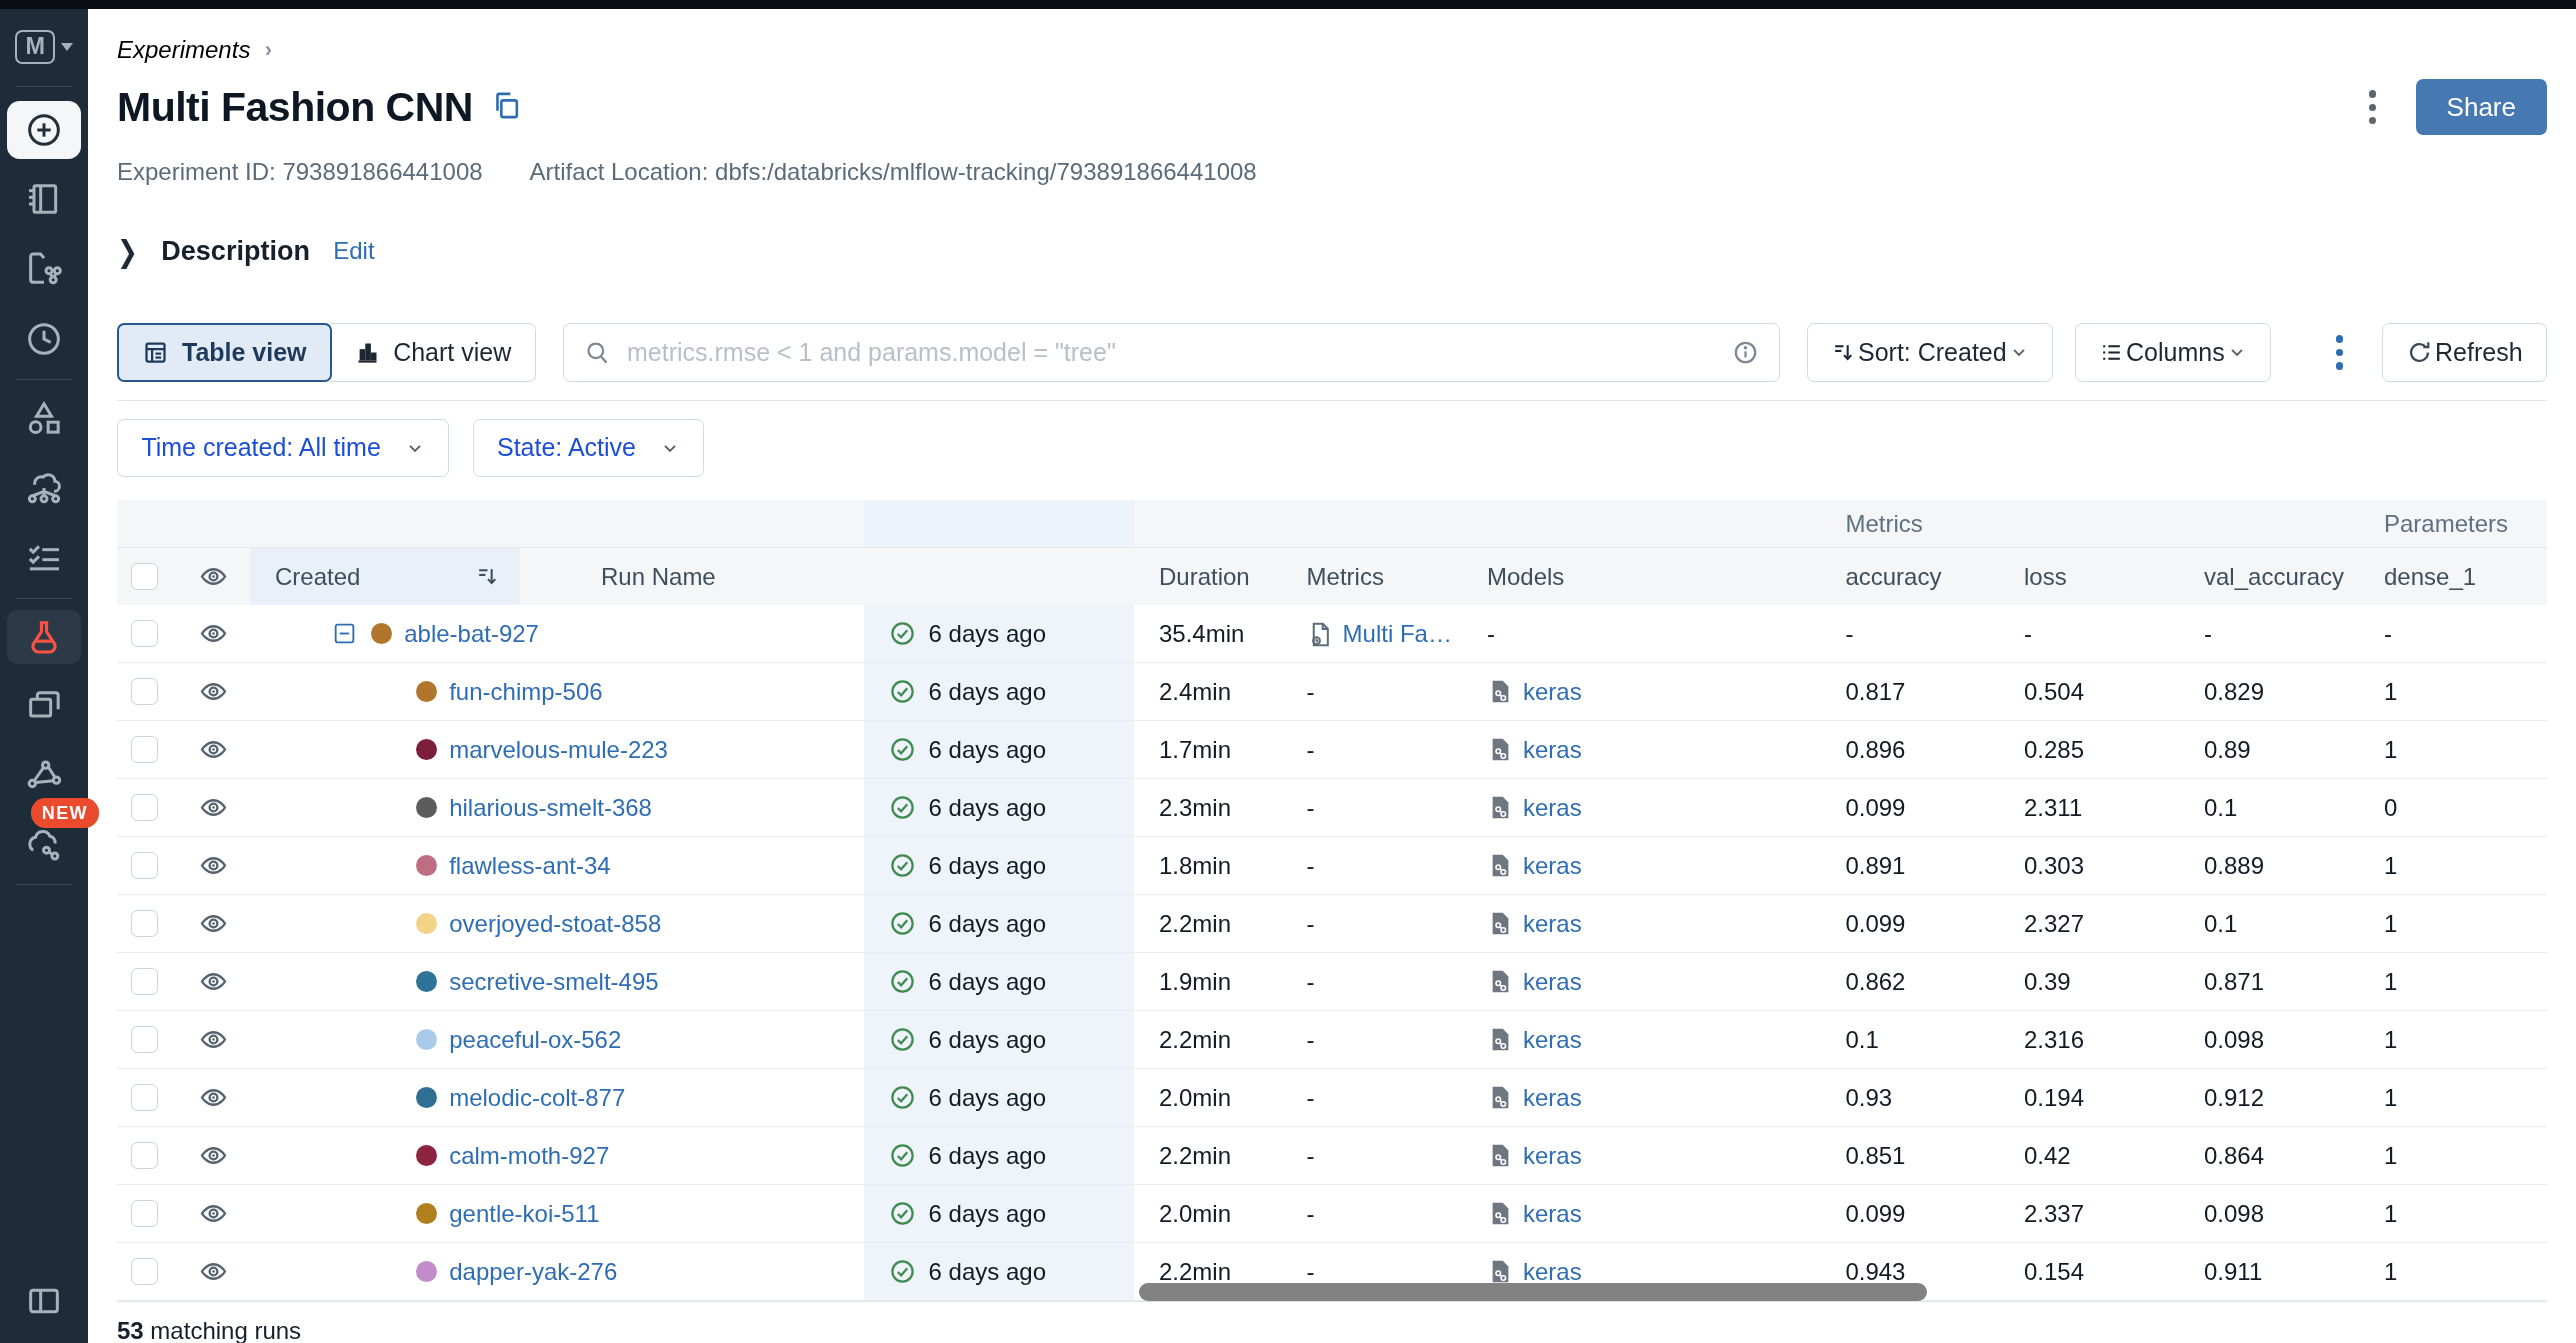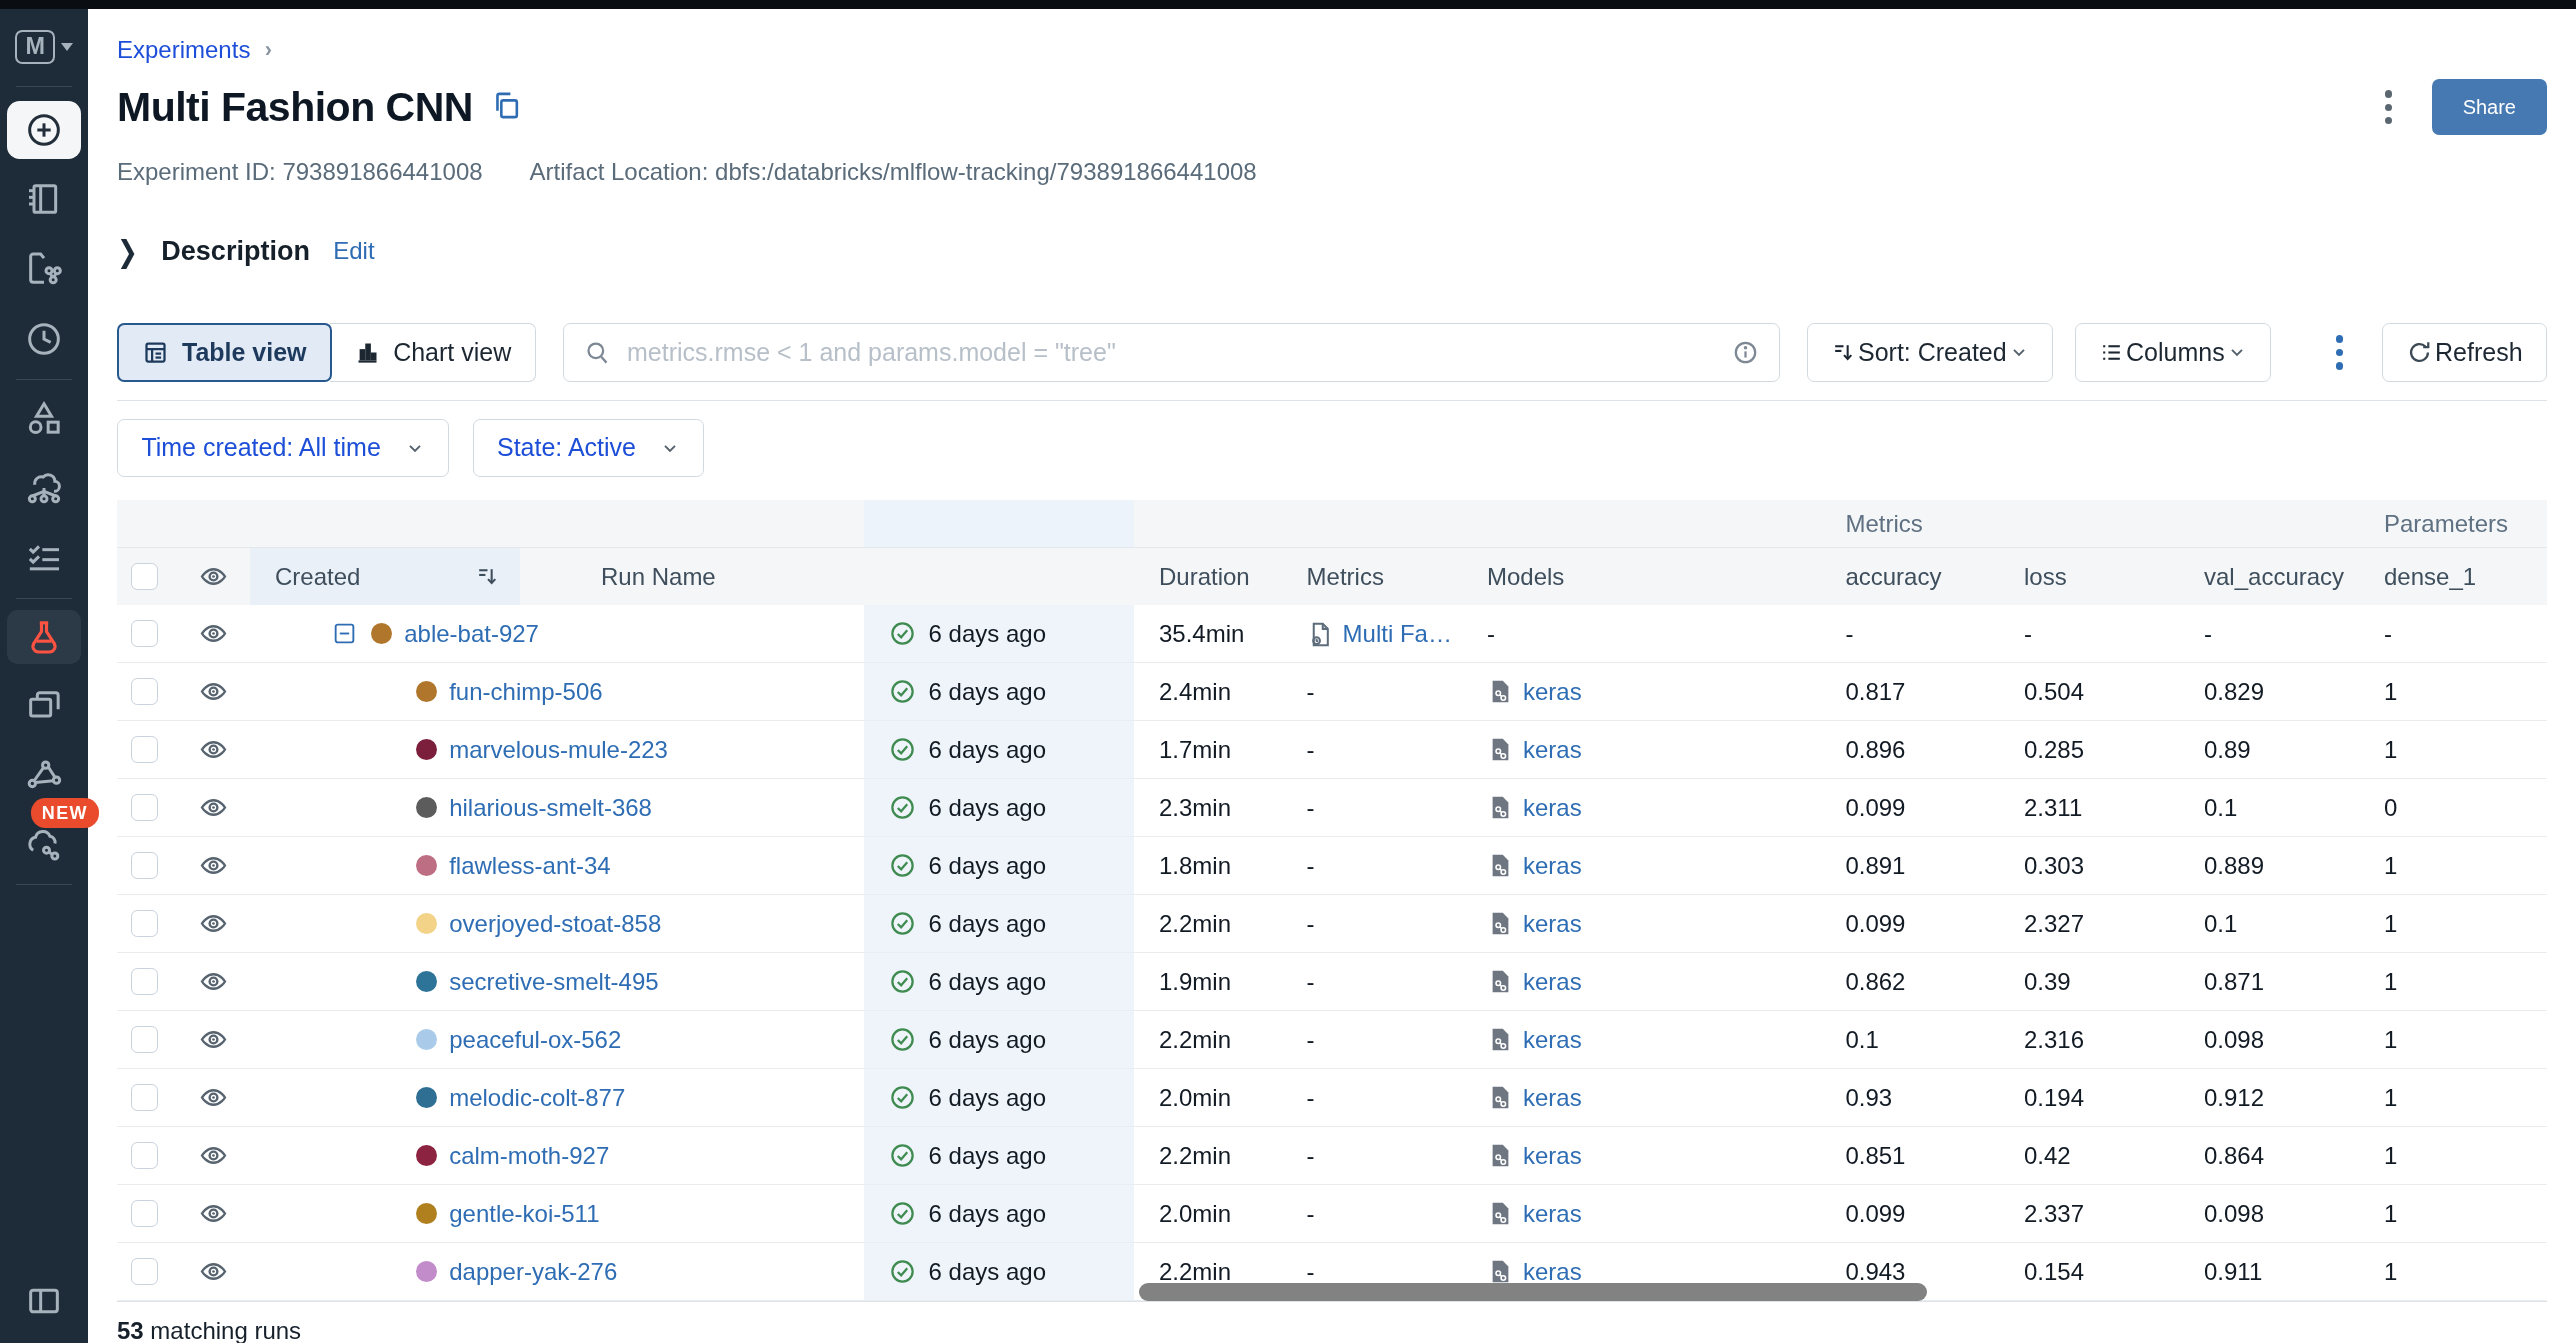--- a/index.html
+++ b/index.html
@@ -22,32 +22,32 @@
   .sb-icon { width:40px; height:40px; display:flex; align-items:center; justify-content:center; }
   .sb-icon svg { width:40px; height:40px; }
   .sb-flask-tile { margin-top:10.8px; width:74px; height:54px; background:#2c3947; border-radius:10.8px; display:flex; align-items:center; justify-content:center; }
   .sb-spacer { flex:1; }
   .new-badge { position:absolute; top:798px; left:31px; background:#e94b2c; color:#fff; font-size:18px; font-weight:bold; letter-spacing:1.4px; border-radius:14.4px; padding:4.5px 10.8px; z-index:5; }
   .sb-bottom { margin-bottom:23.4px; }
 
   
   .main { flex:1; position:relative; padding:0 29px; }
   .breadcrumb { margin-top:36px; display:flex; align-items:center; gap:14.4px; font-size:24px; }
-  .breadcrumb a { color:#1d4ed8; text-decoration:none; cursor:pointer; }
+  .breadcrumb a { color:#000000; text-decoration:none; cursor:pointer;font-style:italic; }
   .crumb-chev { color:#8a95a1; font-size:21.6px; font-weight:bold; }
 
   .title-row { margin-top:14.4px; display:flex; align-items:center; justify-content:space-between; height:58px; }
   .title-left { display:flex; align-items:center; gap:18px; }
   .page-title { font-size:41px; font-weight:bold; color:#0d1824; letter-spacing:-0.5px; }
   .copy-icon svg { width:31px; height:31px; }
   .title-right { display:flex; align-items:center; gap:32px; }
   .kebab { display:flex; flex-direction:column; gap:6.3px; padding:7.2px; cursor:pointer; }
   .kebab i { width:7.2px; height:7.2px; border-radius:50%; background:#5b6770; }
   .kebab.blue i { background:#2e6db4; }
-  .share-btn { background:#4679b2; color:#fff; font-size:20px; border:none; border-radius:7.2px; height:56px; padding:0 31px; cursor:pointer; font-family:inherit; }
+  .share-btn { background:#4679b2; color:#fff; font-size:26px; border:none; border-radius:7.2px; height:56px; padding:0 31px; cursor:pointer; font-family:inherit; }
 
   .meta-row { margin-top:21.6px; font-size:24px; color:#5a6b7a; display:flex; gap:47px; }
 
   .desc-row { margin-top:50px; display:flex; align-items:center; gap:23.4px; }
   .desc-chev { font-size:25px; font-weight:bold; color:#1d2b39; transform:scaleY(1.2); }
   .desc-label { font-size:27px; font-weight:bold; color:#16202b; }
   .desc-edit { font-size:24px; color:#2e6db4; text-decoration:none; cursor:pointer; }
 
   
   .toolbar { margin-top:56px; display:flex; align-items:center; }

